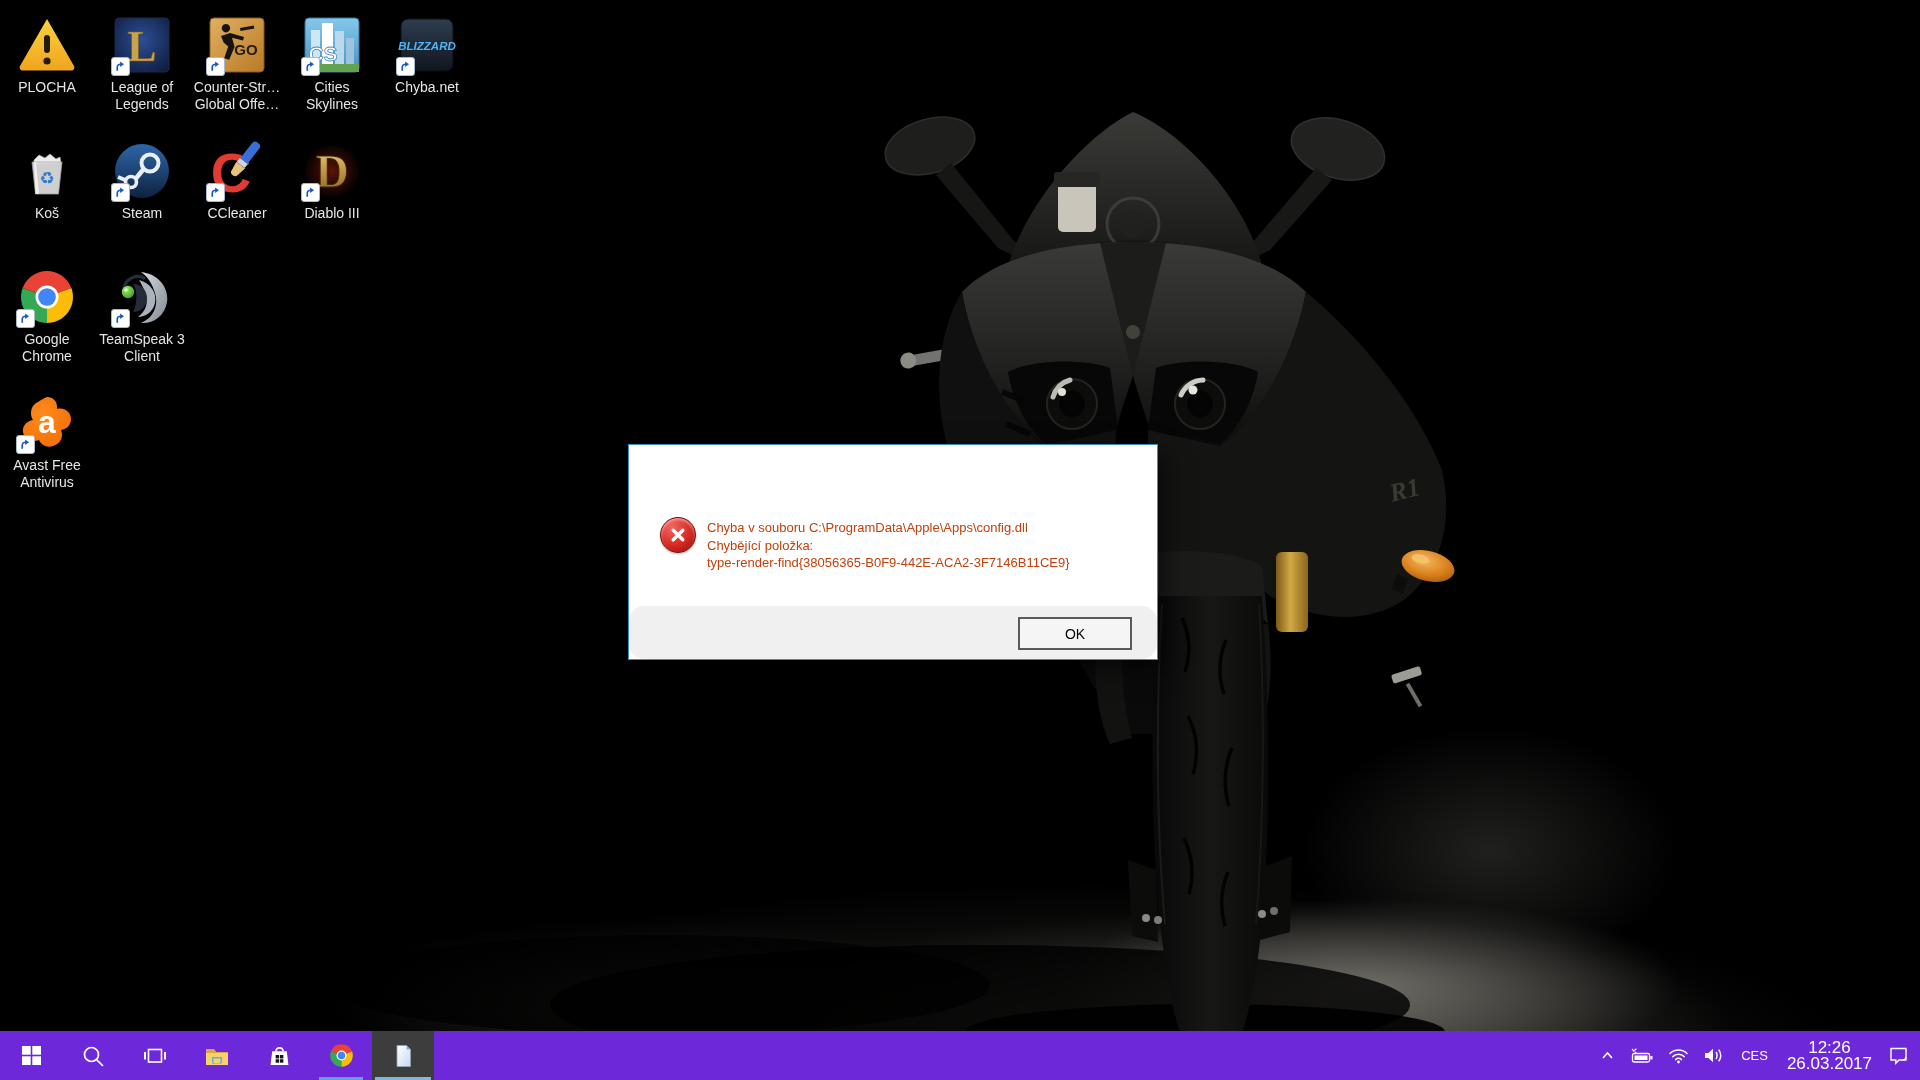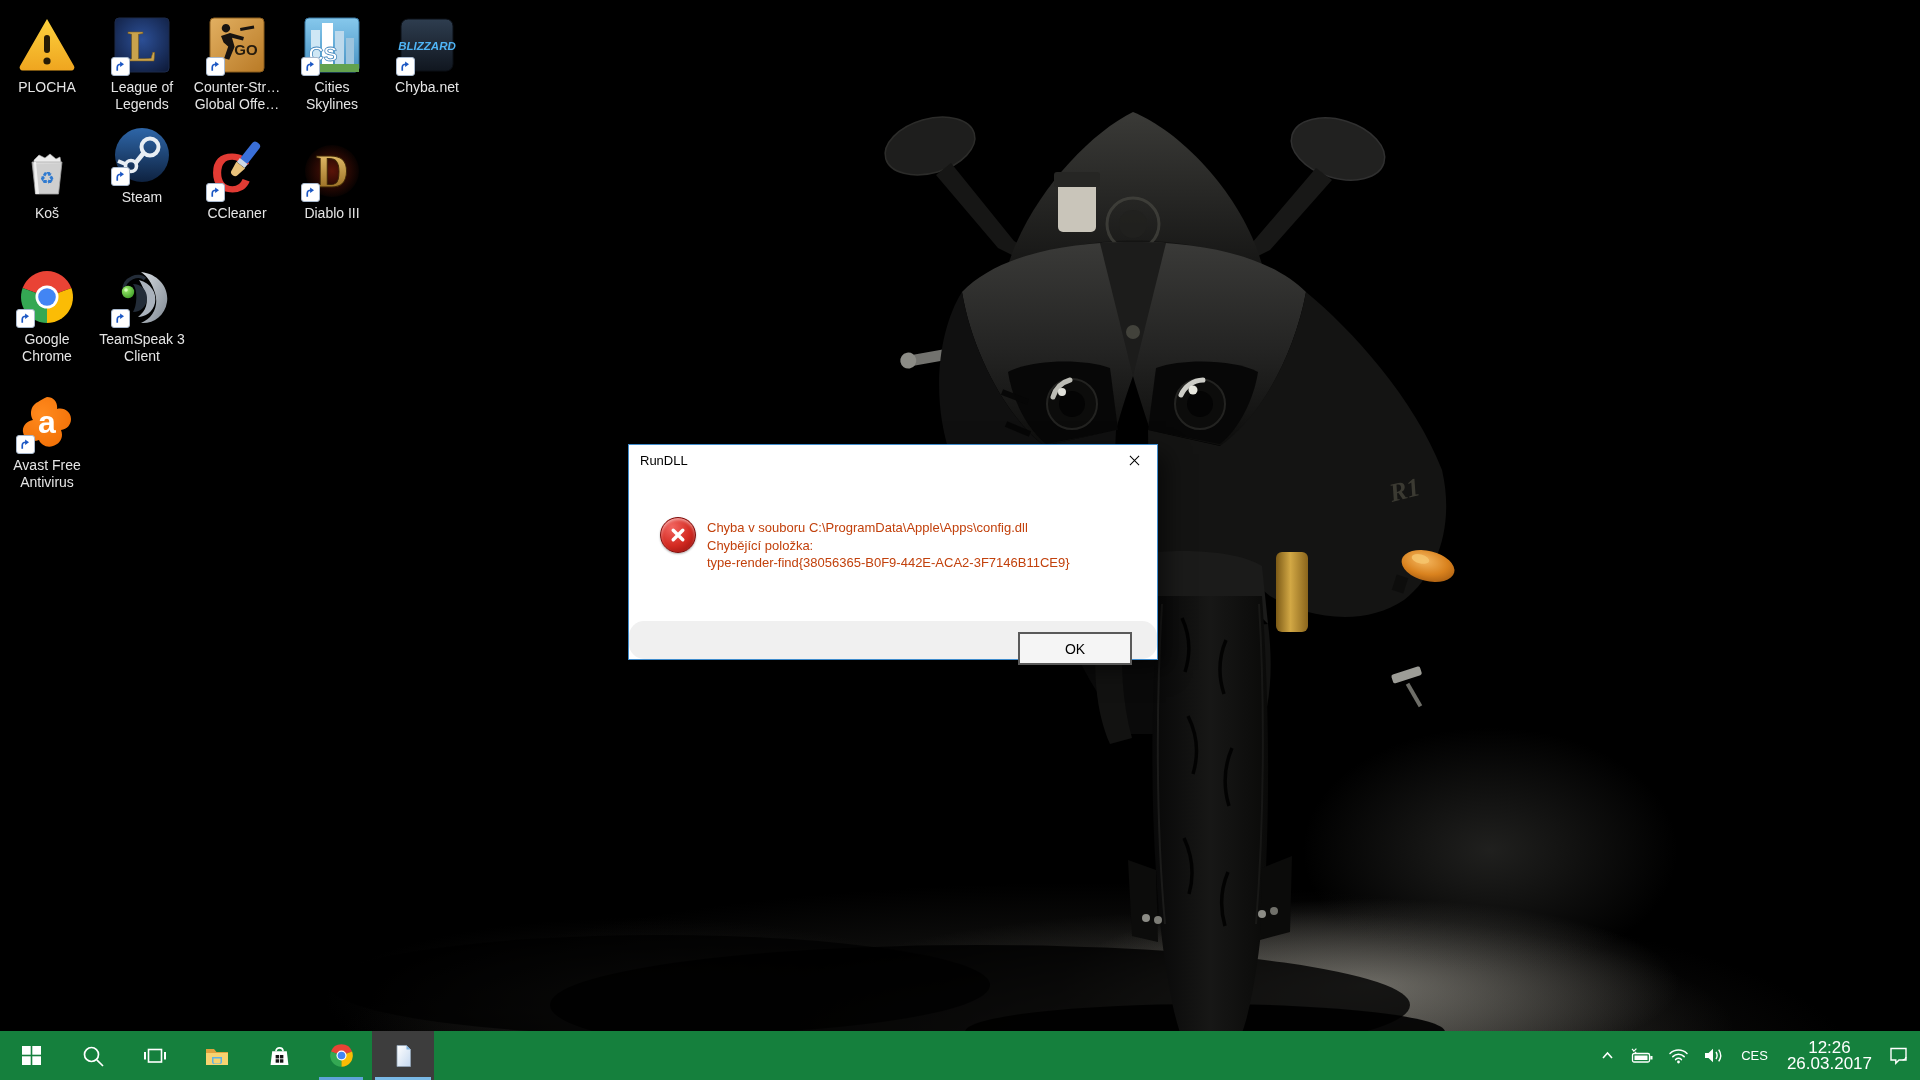--- a/index.html
+++ b/index.html
@@ -35,27 +35,27 @@
   .dlg-title{position:absolute;left:11px;top:8px;font-size:13px;color:#000;}
   .dlg-close{position:absolute;top:0;right:0;width:45px;height:30px;display:flex;
     align-items:center;justify-content:center;background:#fff;}
   .dlg-close svg{width:11px;height:11px;}
   .err-icon{position:absolute;left:31px;top:72px;width:34px;height:34px;border-radius:50%;
     background:radial-gradient(circle at 11px 9px,#f26560,#d42b22 55%,#8e0d0a);
     border:1px solid #7e0c0a;box-shadow:inset 0 2px 3px rgba(255,255,255,.5),0 1px 2px rgba(0,0,0,.3);
     display:flex;align-items:center;justify-content:center;}
   .err-icon svg{width:16px;height:16px;}
   .dlg-msg{position:absolute;left:78px;top:74px;font-size:13px;line-height:17.5px;color:#c2410c;}
-  .dlg-footer{position:absolute;left:0;right:0;bottom:0;height:38px;background:#f0f0f0;border-radius:15px;}
+  .dlg-footer{position:absolute;left:0;right:0;bottom:0;height:53px;background:#f0f0f0;border-radius:15px;}
   .ok-btn{position:absolute;right:25px;top:11px;width:114px;height:33px;background:#f5f5f5;
     border:2px solid #5a5a5a;box-sizing:border-box;font-size:14px;color:#000;
     display:flex;align-items:center;justify-content:center;font-family:"Liberation Sans",sans-serif;}
 
   
-  .taskbar{position:absolute;left:0;right:0;bottom:0;height:49px;background:#15803d;
+  .taskbar{position:absolute;left:0;right:0;bottom:0;height:49px;background:#6d28d9;
     display:flex;align-items:stretch;z-index:50;}
   .tb-btn{width:62px;display:flex;align-items:center;justify-content:center;position:relative;}
   .tb-btn.running::after{content:"";position:absolute;bottom:0;left:9px;right:9px;height:3px;background:#5fa3d8;}
   .tb-btn.active{background:#3d3d3d;}
   .tb-btn.active::after{left:3px;right:3px;background:#79b9e6;}
   .tray{margin-left:auto;display:flex;align-items:center;padding-right:4px;}
   .tray-item{height:49px;display:flex;align-items:center;justify-content:center;padding:0 7px;color:#fff;}
   .tray-lang{font-size:13px;padding:0 10px;}
   .tray-clock{font-size:17px;line-height:16px;text-align:center;padding:0 9px;}
   .tray svg{display:block;}
@@ -308,21 +308,21 @@
       <path d="M20 22 L23 54 h-3.5 L18 22 Z" fill="#f6f6f6" opacity="0.8"></path>
       <text x="31" y="44" text-anchor="middle" font-size="17" fill="#2f7ad0">♻</text>
       </svg>
   </div>
   <div class="lbl">
       <span>Koš</span>
       <span></span>
     </div>
 </div>
 
-<div class="dicon" style="left:97px;top:124px">
+<div class="dicon" style="left:97px;top:140px">
   <div class="art">
     <svg viewBox="0 0 62 62">
         <defs>
           <linearGradient id="gSteam" x1="0" y1="0" x2="0" y2="1">
             <stop offset="0" stop-color="#2e66a8"></stop>
             <stop offset="1" stop-color="#0e2240"></stop>
           </linearGradient>
         </defs>
       <circle cx="31" cy="31" r="27" fill="url(#gSteam)"></circle>
       <circle cx="39" cy="23" r="8.5" fill="none" stroke="#e8eef4" stroke-width="4"></circle>
@@ -469,28 +469,20 @@
         </svg>
       </span>
   </div>
   <div class="lbl">
       <span>Avast Free</span>
       <span>Antivirus</span>
     </div>
 </div>
 
 <div class="dialog">
-  <div class="dlg-titlebar">
-    <span class="dlg-title">RunDLL</span>
-    <div class="dlg-close" title="">
-      <svg viewBox="0 0 12 12">
-          <path d="M1 1 L11 11 M11 1 L1 11" stroke="#000" stroke-width="1.1" fill="none"></path>
-        </svg>
-    </div>
-  </div>
   <div class="err-icon">
     <svg viewBox="0 0 16 16">
         <path d="M3.2 3.2 L12.8 12.8 M12.8 3.2 L3.2 12.8" stroke="#fff" stroke-width="3.4" stroke-linecap="round"></path>
       </svg>
   </div>
   <div class="dlg-msg">
     <div>Chyba v souboru C:\ProgramData\Apple\Apps\config.dll</div>
     <div>Chybějící položka:</div>
     <div>type-render-find{38056365-B0F9-442E-ACA2-3F7146B11CE9}</div>
   </div>

